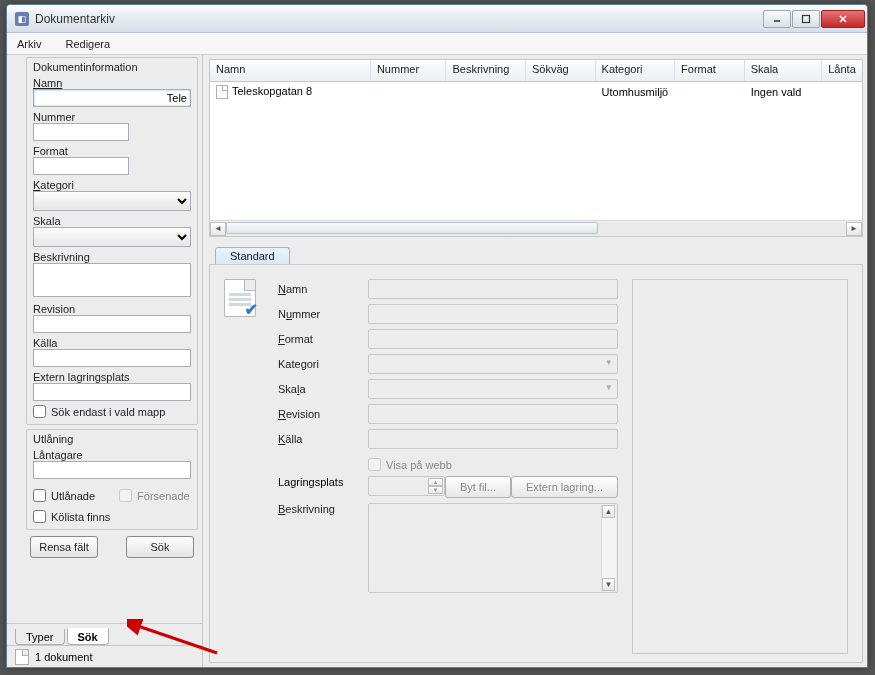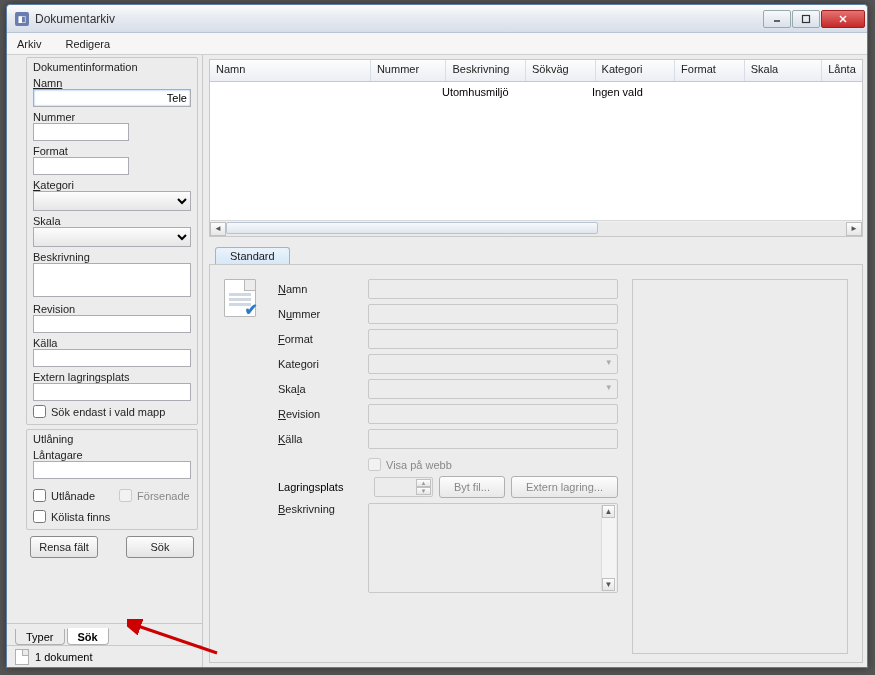--- a/index.html
+++ b/index.html
@@ -96,21 +96,21 @@
   .form-row .lbl { width:90px; color:#222; }
   .form-row .lbl .ul { text-decoration:underline; }
   .ro-input { flex:1; height:20px; border:1px solid #c8c8c8; background:#ececec; border-radius:2px; max-width:260px; }
   .ro-combo { flex:1; height:20px; border:1px solid #c8c8c8; background:#ececec; border-radius:2px; max-width:260px; position:relative; }
   .ro-combo::after { content:"▾"; position:absolute; right:6px; top:2px; color:#aaa; font-size:9px; }
   .ro-textarea { flex:1; height:90px; border:1px solid #c8c8c8; background:#ececec; border-radius:2px; max-width:480px; position:relative; }
   .ro-textarea .vs { position:absolute; right:1px; top:1px; bottom:1px; width:15px; background:#f4f4f4; border-left:1px solid #ddd; }
   .ro-textarea .vs .a { width:13px; height:13px; background:linear-gradient(to bottom,#fdfdfd,#e6e6e6); border:1px solid #c0c0c0; font-size:8px; display:flex;align-items:center;justify-content:center;color:#555; }
   .ro-textarea .vs .a.bot { position:absolute; bottom:0; }
   
-  .lagring-row { display:flex; align-items:center; gap:6px; margin-bottom:5px; }
+  .lagring-row { display:flex; align-items:flex-start; margin-bottom:5px; }
   .lagring-row .lbl { width:90px; }
   .lagring-input { flex:1; height:20px; border:1px solid #c8c8c8; background:#ececec; border-radius:2px; position:relative; }
   .lagring-input .stepper { position:absolute; right:1px; top:1px; bottom:1px; width:15px; display:flex; flex-direction:column; }
   .lagring-input .stepper div { flex:1; background:linear-gradient(to bottom,#fdfdfd,#e6e6e6); border:1px solid #c0c0c0; font-size:6px; display:flex;align-items:center;justify-content:center;color:#999; }
   button.sbtn { height:22px; padding:0 14px; border:1px solid #b0b0b0; border-radius:3px; background:linear-gradient(to bottom,#fdfdfd,#e8e8e8); color:#888; cursor:pointer; }
   
   .preview-pane { width:216px; border:1px solid #c8c8c8; background:#ececec; }
   
   .big-doc-icon { width:32px; height:38px; border:1px solid #b8b8b8; background:#fff; position:relative; margin-right:8px; border-radius:1px; }
   .big-doc-icon::after { content:""; position:absolute; top:0; right:0; width:10px; height:10px; background:#ececec; border-left:1px solid #b8b8b8; border-bottom:1px solid #b8b8b8; }
@@ -243,20 +243,21 @@
           <div class="gh c1">Nummer</div>
           <div class="gh c2">Beskrivning</div>
           <div class="gh c3">Sökväg</div>
           <div class="gh c4">Kategori</div>
           <div class="gh c5">Format</div>
           <div class="gh c6">Skala</div>
           <div class="gh c7">Lånta</div>
         </div>
         <div class="grid-body">
           <div class="grow">
+            <div class="gc c0"><span class="file-icon"></span><span>Teleskopgatan 8</span></div>
             <div class="gc c1"></div>
             <div class="gc c2"></div>
             <div class="gc c3"></div>
             <div class="gc c4">Utomhusmiljö</div>
             <div class="gc c5"></div>
             <div class="gc c6">Ingen vald</div>
             <div class="gc c7"></div>
           </div>
         </div>
         <div class="hscroll">

